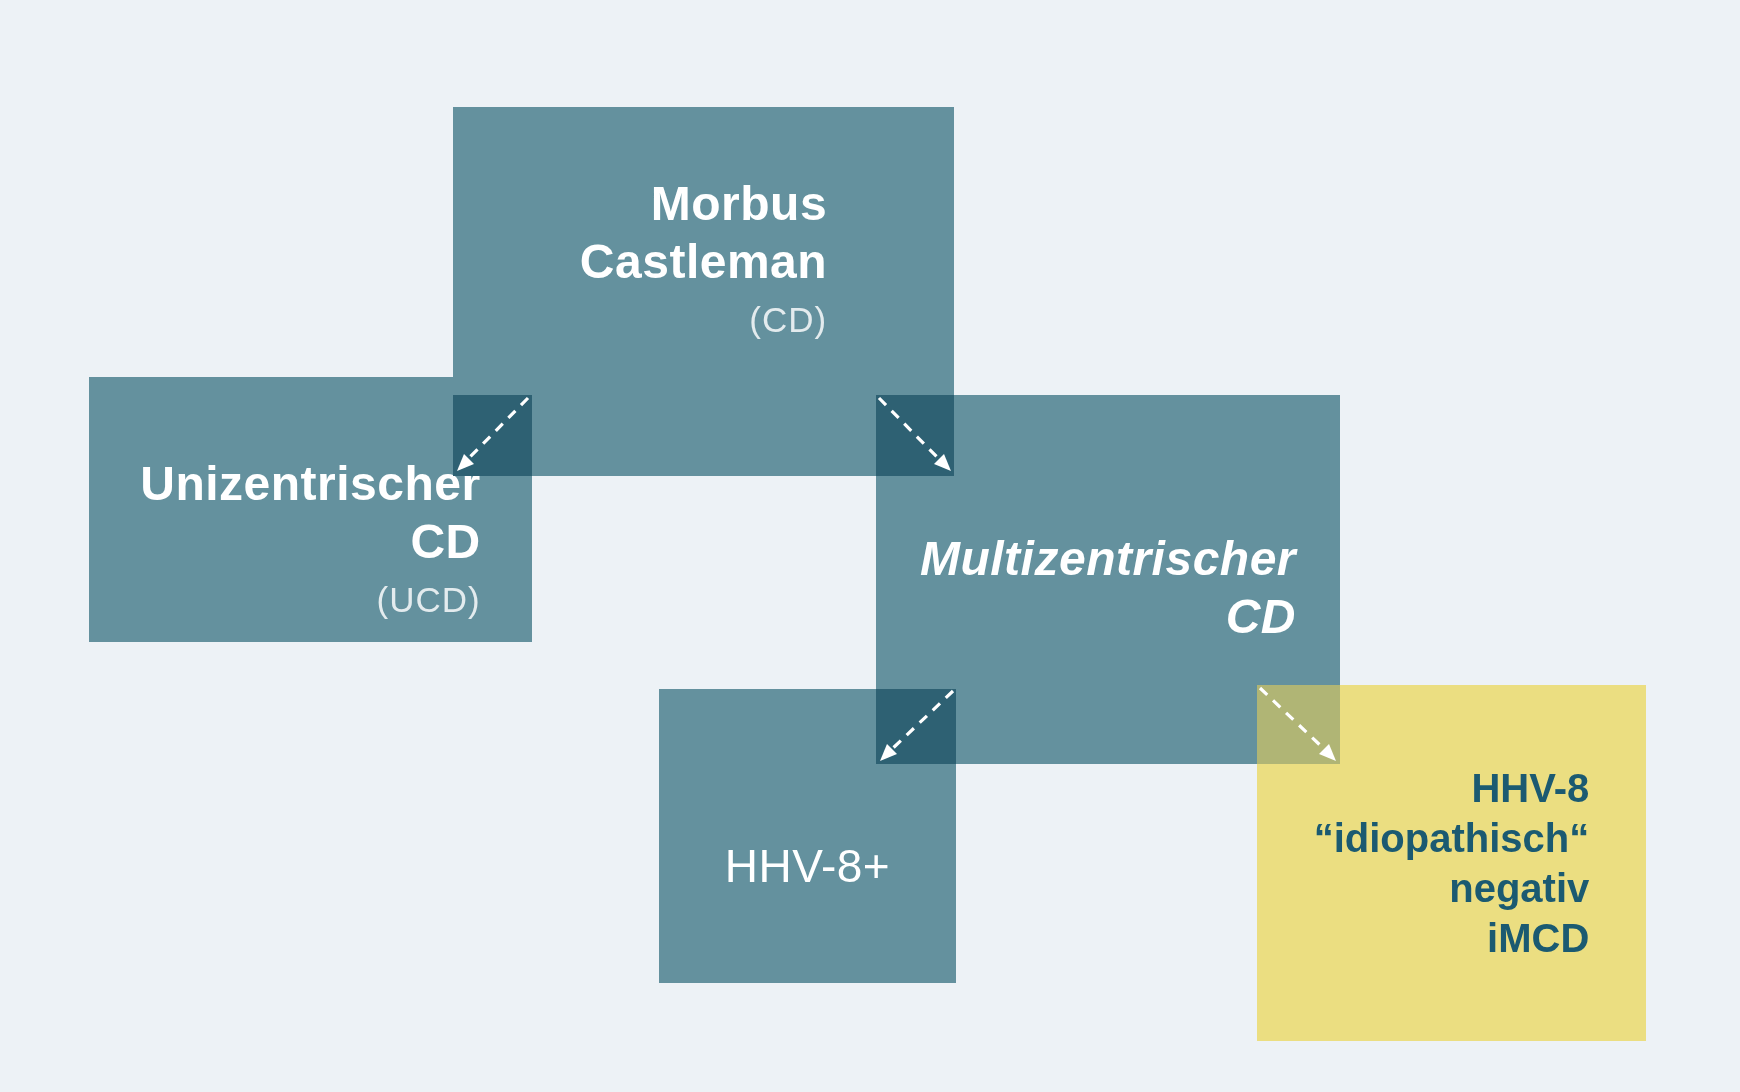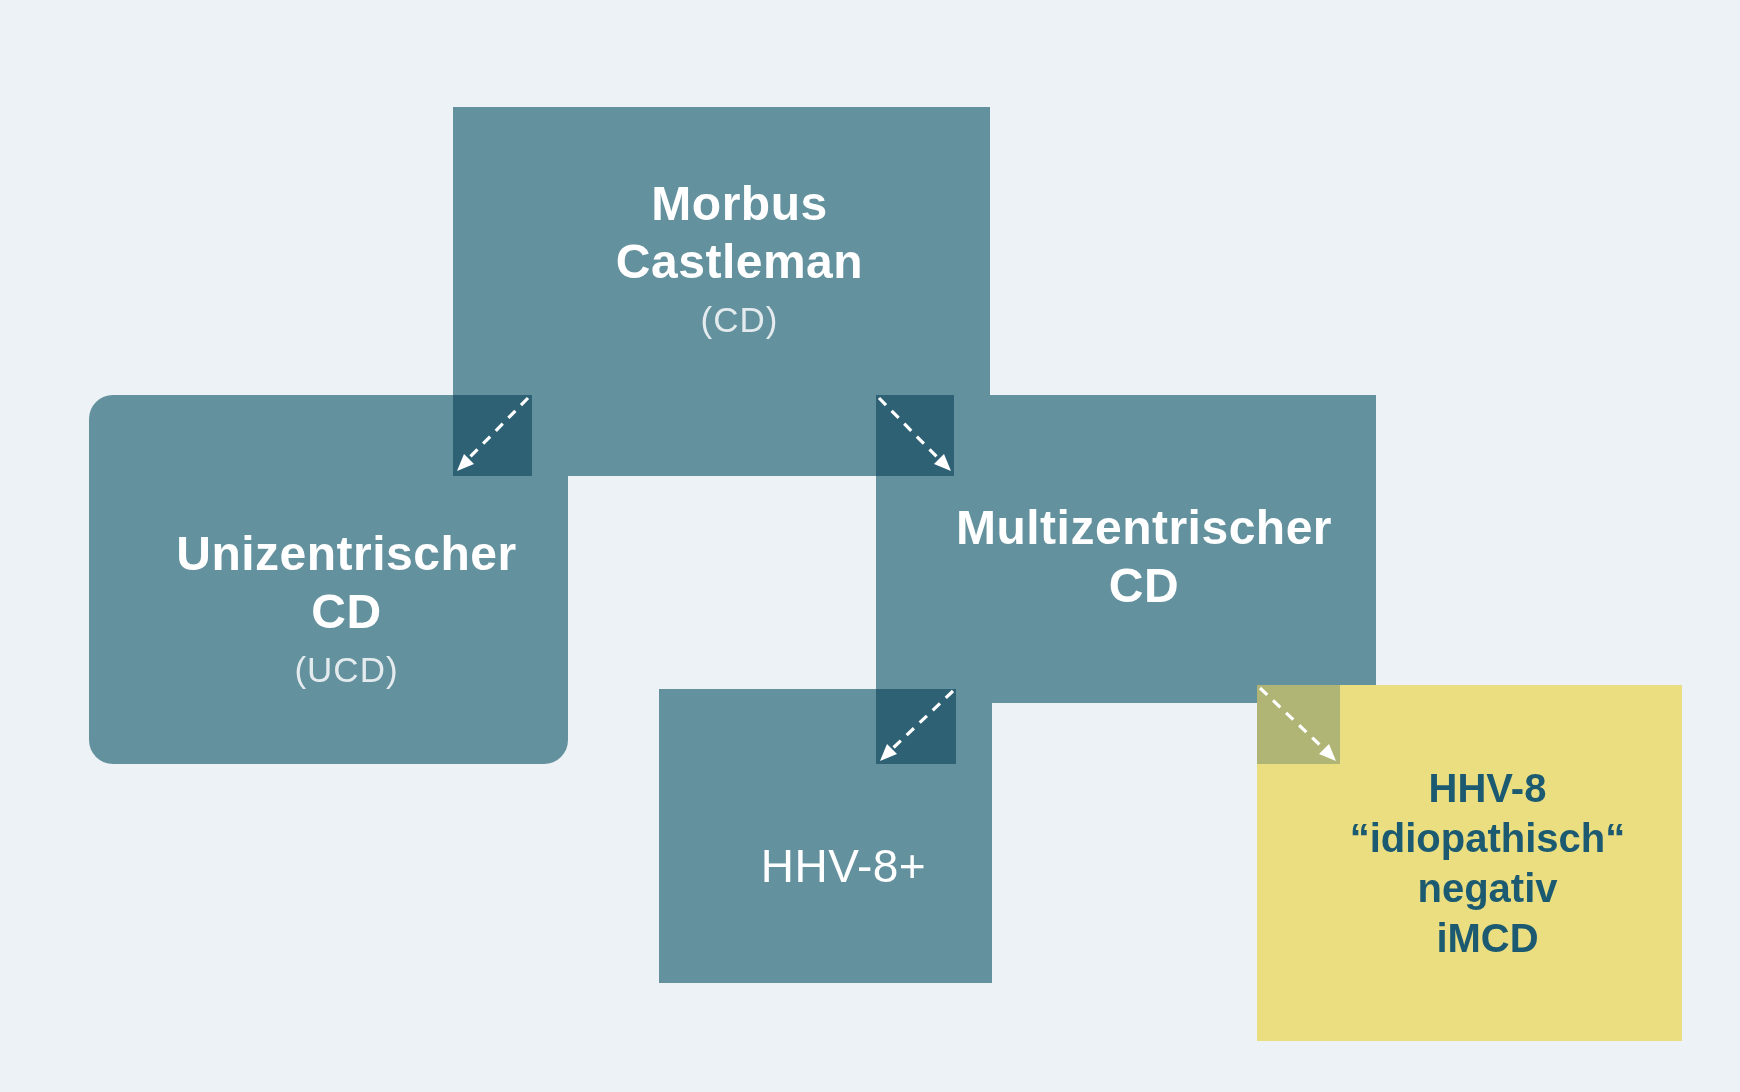--- a/index.html
+++ b/index.html
@@ -13,29 +13,28 @@
     width: 1740px;
     height: 1092px;
     background: var(--background, #edf2f6);
     overflow: hidden;
   }
   .box {
     position: absolute;
     display: flex;
     align-items: center;
     justify-content: center;
-    text-align: center;
-    padding-left: 36px;
+    text-align: right;
   }
   .box.teal   { background: var(--box-teal, #64919e); }
   .box.yellow { background: var(--box-yellow, #ebde81); }
 
   #box-cd   { left: 453px; top: 107px; width: 501px; height: 369px; }
-  #box-ucd  { left:  89px; top: 395px; width: 443px; height: 369px; border-radius: 24px; }
-  #box-mcd  { left: 876px; top: 395px; width: 464px; height: 308px; }
+  #box-ucd  { left:  89px; top: 377px; width: 443px; height: 265px; }
+  #box-mcd  { left: 876px; top: 395px; width: 464px; height: 369px; font-style: italic; }
   #box-hhv8 { left: 659px; top: 689px; width: 297px; height: 294px; }
   #box-imcd { left: 1257px; top: 685px; width: 389px; height: 356px; }
 
   #box-cd   .text-block { transform: translateY(-30px); }
   #box-ucd  .text-block { transform: translateY(32px); }
   #box-mcd  .text-block { transform: translateY(8px); }
   #box-hhv8 .text-block { transform: translateY(30px); }
 
   .title-line {
     font-size: 48px;

